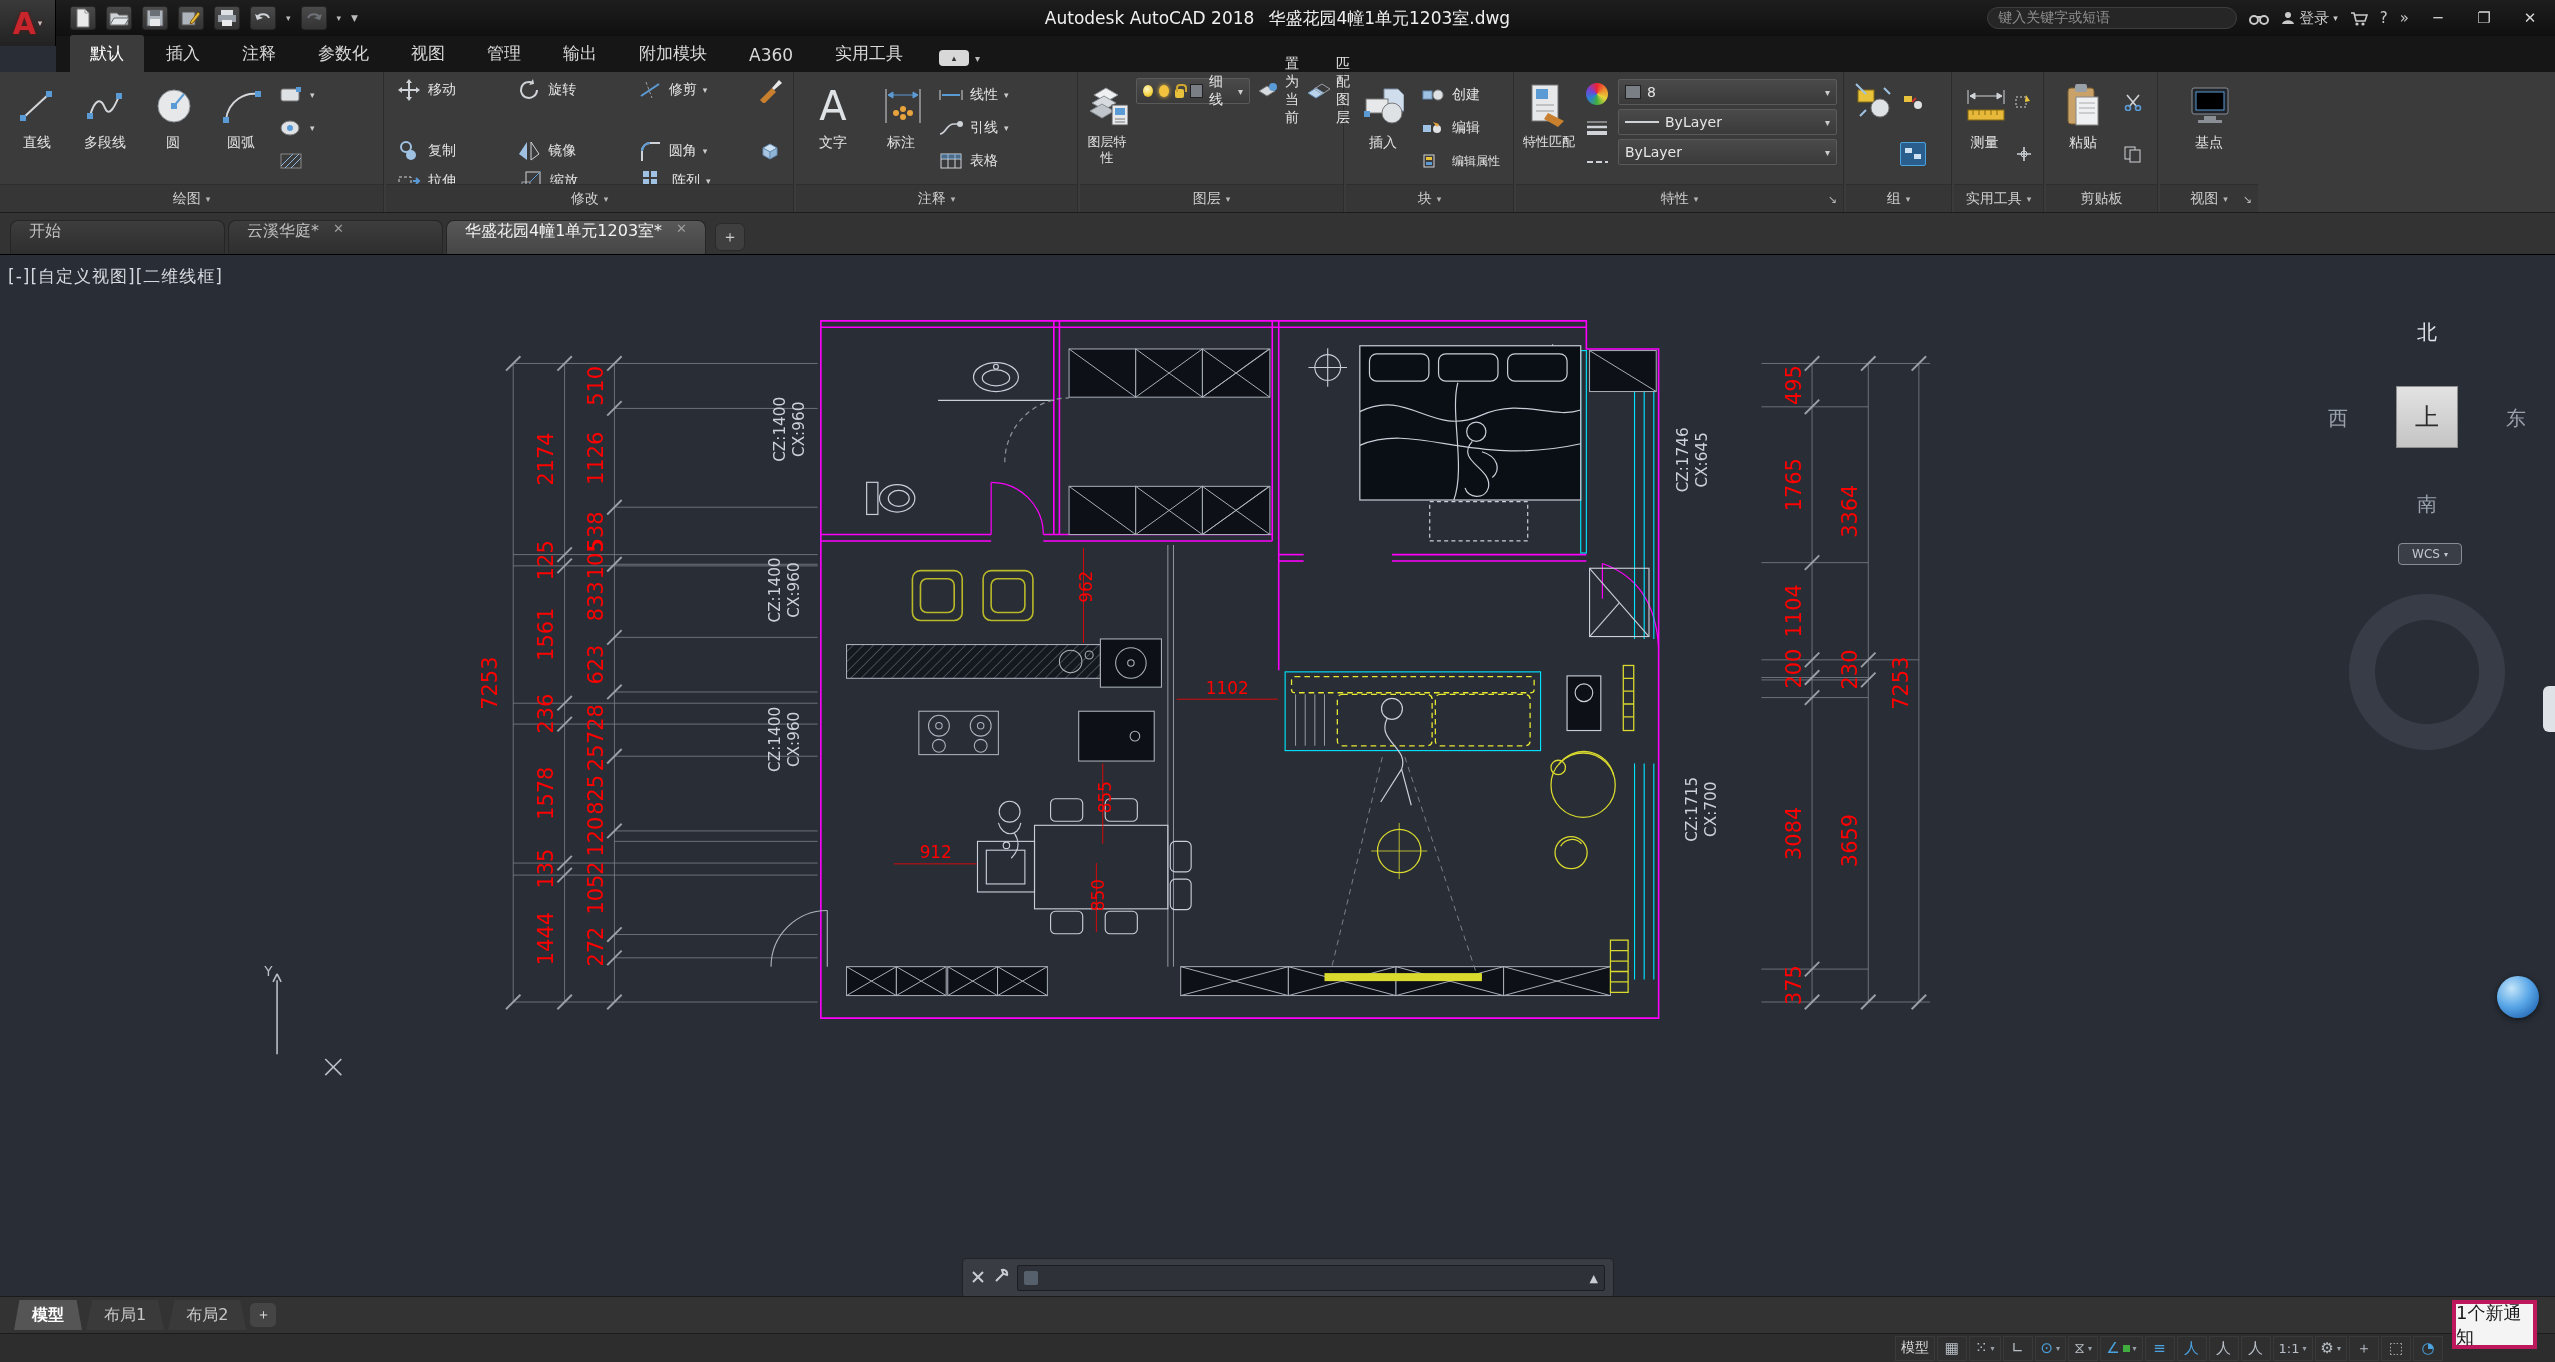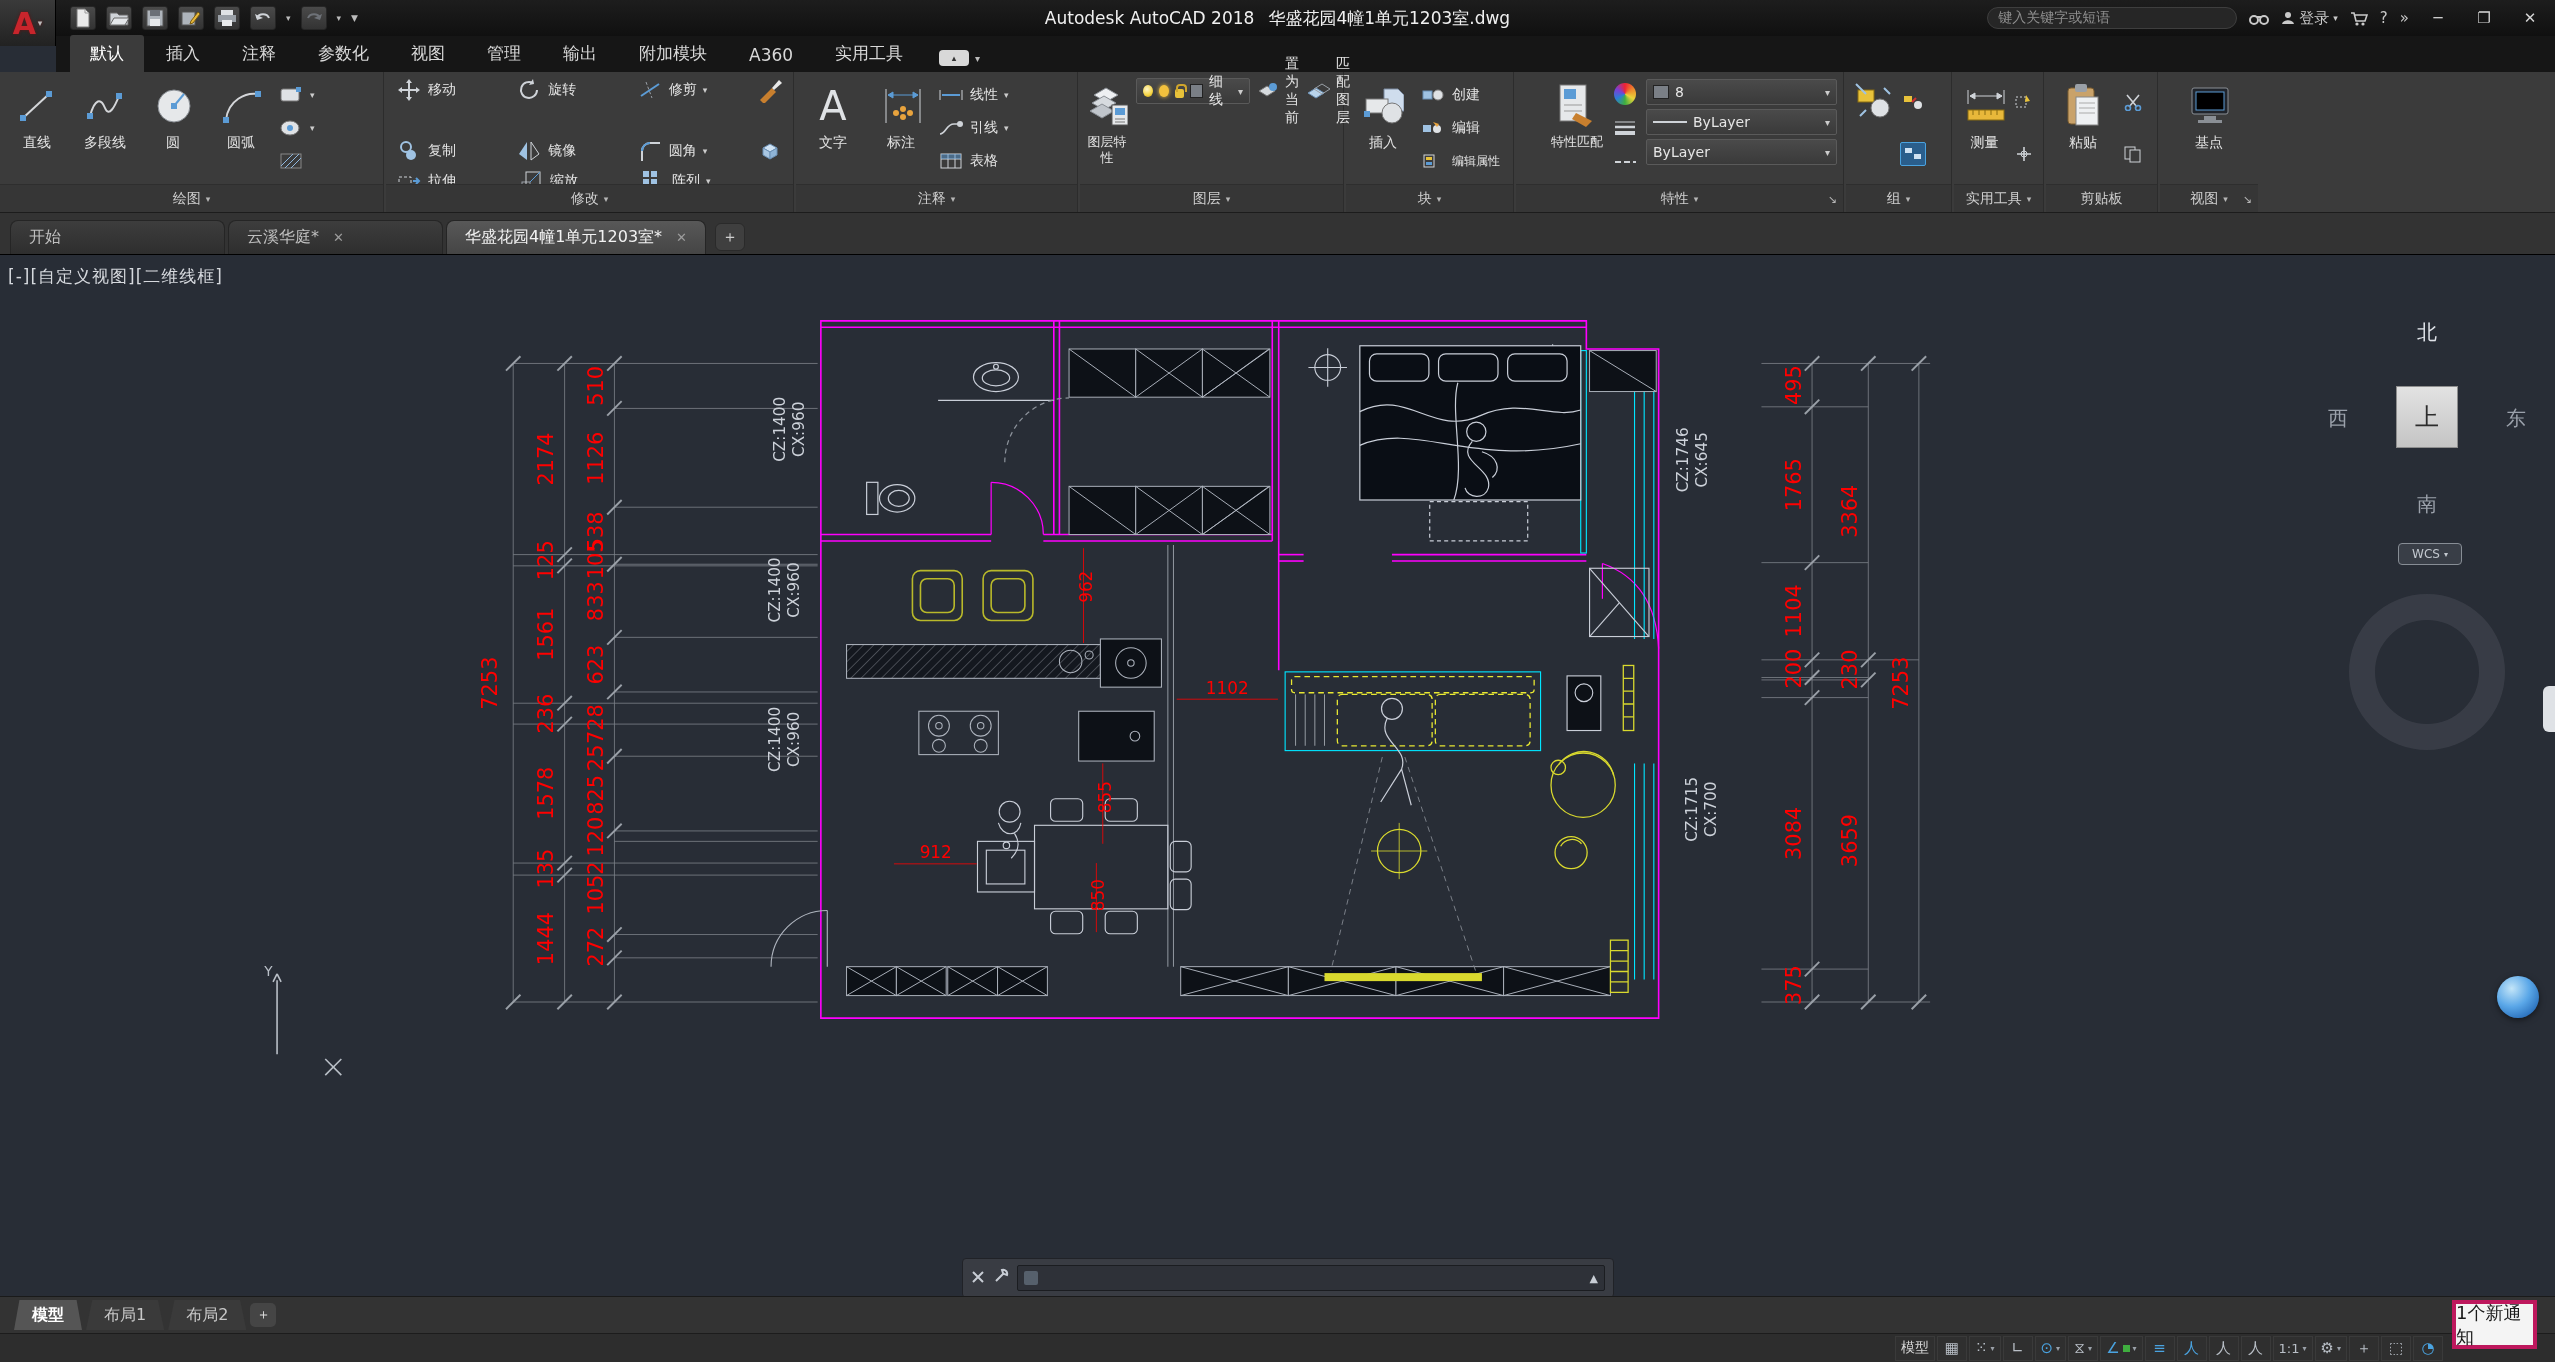--- a/index.html
+++ b/index.html
@@ -40,21 +40,21 @@
   .mcell{display:flex;align-items:center;gap:6px;width:118px;color:#e4e4e4;font-size:14px;}
   .combo{height:26px;background:linear-gradient(#4a4a4a,#3a3a3a);border:1px solid #5a5a5a;border-radius:2px;display:flex;align-items:center;padding:0 6px;gap:6px;color:#e6e6e6;font-size:14px;}
   .combo .car{margin-left:auto;font-size:10px;color:#ccc;}
   .swatch{width:16px;height:14px;background:#7a7f86;border:1px solid #222;}
   .lamp{width:12px;height:12px;border-radius:50%;background:radial-gradient(circle at 40% 35%,#fff6c8,#f5d442 60%,#b98f15);}
   .sunic{width:12px;height:12px;border-radius:50%;background:#f2c13d;box-shadow:0 0 4px #f2c13d;}
   .lockic{width:11px;height:9px;background:#e8c23a;border-radius:2px;position:relative;margin-top:4px;}
   .lockic:before{content:"";position:absolute;left:1px;top:-5px;width:7px;height:6px;border:2px solid #cfa52c;border-bottom:none;border-radius:4px 4px 0 0;}
   
   #filetabs{left:0;top:213px;width:2555px;height:42px;background:#333333;display:flex;align-items:flex-end;padding-left:10px;gap:3px;border-bottom:1px solid #000;}
-  .ftab{height:34px;display:flex;align-items:center;gap:14px;padding:0 18px;font-size:16px;color:#bfbfbf;background:linear-gradient(#3d3d3d,#2e2e2e);border:1px solid #252525;border-bottom:none;border-radius:8px 8px 0 0;}
+  .ftab{height:34px;display:flex;align-items:flex-start;gap:14px;padding:0 18px;font-size:16px;color:#bfbfbf;background:linear-gradient(#3d3d3d,#2e2e2e);border:1px solid #252525;border-bottom:none;border-radius:8px 8px 0 0;}
   .ftab.active{background:linear-gradient(#585858,#454545);color:#f2f2f2;}
   .ftab .x{color:#9d9d9d;font-size:13px;}
   .ftab-add{width:30px;height:28px;margin-left:6px;margin-bottom:3px;background:#3f3f3f;border:1px solid #2a2a2a;border-radius:6px;color:#cfcfcf;display:flex;align-items:center;justify-content:center;font-size:16px;}
   
   #canvas{left:0;top:255px;width:2555px;height:1041px;background:#282d36;overflow:hidden;}
   #vplabel{left:8px;top:10px;color:#d6d9de;font-size:17px;letter-spacing:1px;}
   
   #cube-ring{left:2349px;top:339px;width:156px;height:156px;border-radius:50%;border:26px solid rgba(140,146,155,0.16);}
   .cube-dir{color:#9ba1ab;font-size:20px;width:30px;text-align:center;}
   #cube-up{left:2396px;top:131px;width:62px;height:62px;background:linear-gradient(#e2e2e2,#c4c4c4);border:1px solid #8e8e8e;display:flex;align-items:center;justify-content:center;color:#2c2c2c;font-size:24px;}
@@ -547,21 +547,21 @@
         </div>
       </div>
       <div class="plabel">
           <span>块</span>
           <span class="car">▾</span>
         </div>
     </div>
 
     <div class="panel" style="left:1516px;width:328px;">
       <div class="pbody" style="gap:8px;">
-        <div class="bigbtn" style="width:54px;margin-left:28px;">
+        <div class="bigbtn" style="width:54px;">
           <span class="bicon">
               <svg width="42" height="46">
                 <rect x="4" y="2" width="26" height="36" fill="#e6e8ea" stroke="#777"></rect>
                 <rect x="8" y="6" width="12" height="10" fill="#5b9bd5"></rect>
                 <path d="M8,22 h18 M8,28 h18" stroke="#999"></path>
                 <path d="M20,30 l16,8 -6,6 -14,-8 z" fill="#c87f2e"></path>
               </svg>
             </span>
           <span class="blabel" style="font-size:13px;">特性匹配</span>
         </div>

